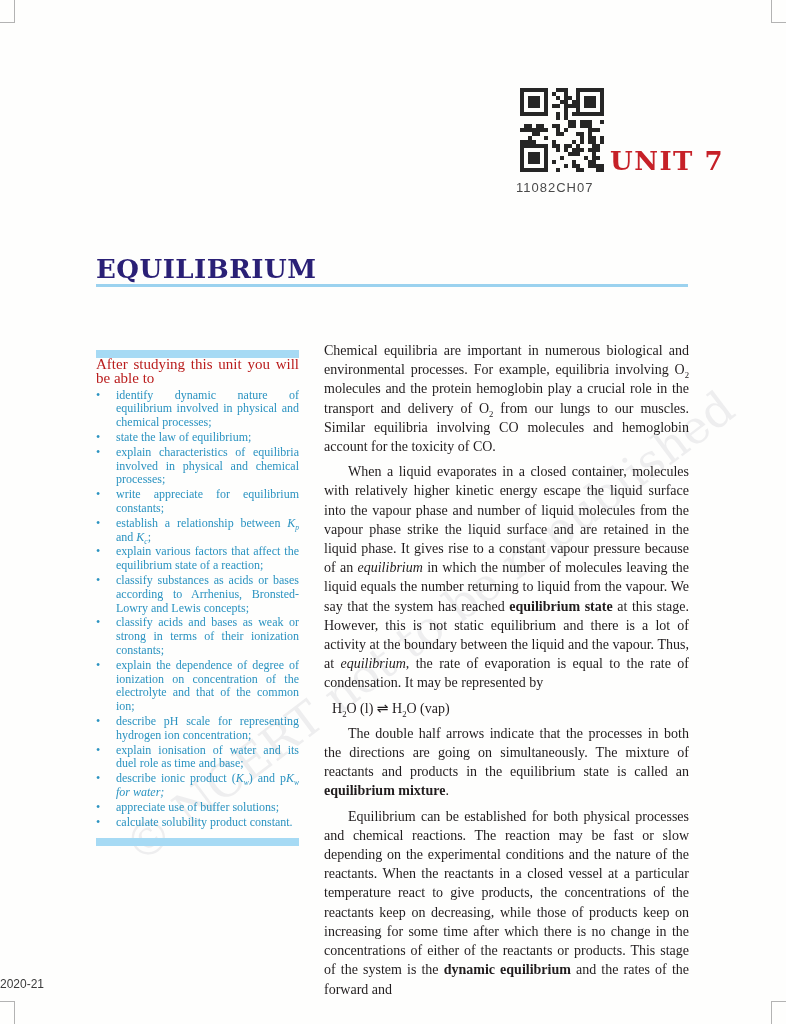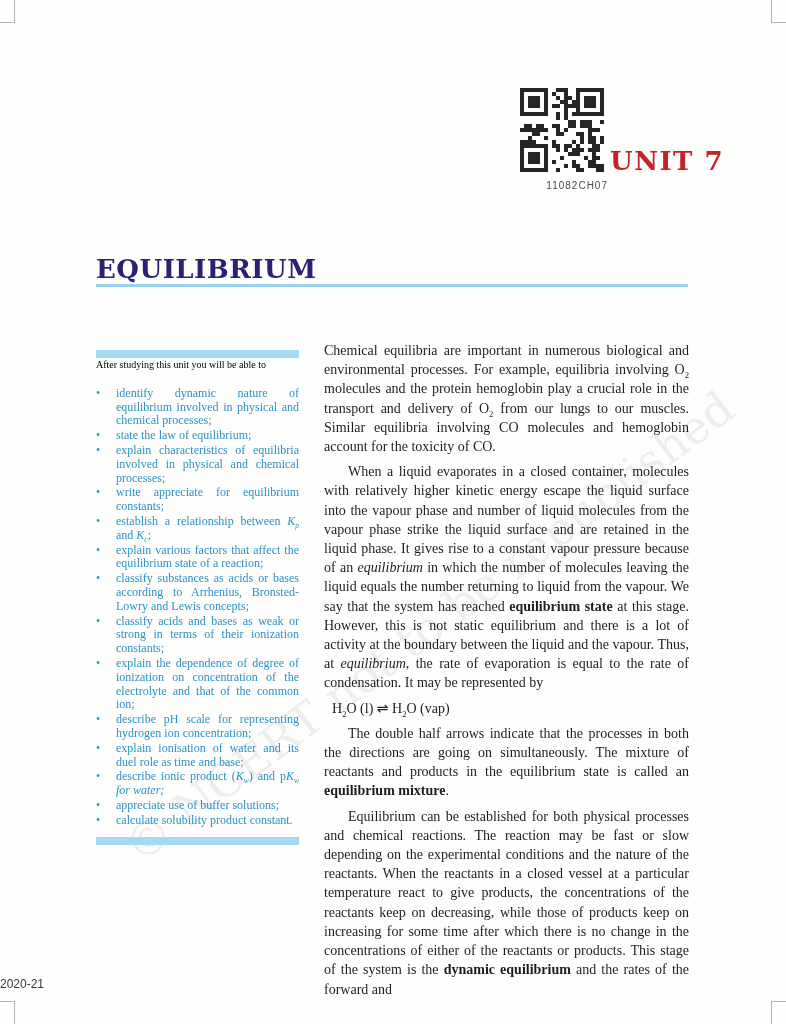--- a/index.html
+++ b/index.html
@@ -6,34 +6,34 @@
   .page{position:relative;width:786px;height:1024px;background:#fefefd;overflow:hidden;
         font-family:"Liberation Serif",serif;}
   
   .cm{position:absolute;border-color:#b3b3b3;border-style:solid;width:14px;height:22px;}
   .cm-tl{left:0;top:0;border-width:0 1px 1px 0;}
   .cm-tr{right:0;top:0;border-width:0 0 1px 1px;}
   .cm-bl{left:0;bottom:0;border-width:1px 1px 0 0;}
   .cm-br{right:0;bottom:0;border-width:1px 0 0 1px;}
   
   .qr{position:absolute;left:520px;top:88px;width:84px;height:84px;}
-  .qr-caption{position:absolute;left:516px;top:180px;width:92px;text-align:right;
-              font-family:"Liberation Sans",sans-serif;font-size:10px;letter-spacing:1px;color:#4a4a4a;}
+  .qr-caption{position:absolute;left:516px;top:180px;width:92px;text-align:left;
+              font-family:"Liberation Sans",sans-serif;font-size:13px;letter-spacing:1px;color:#4a4a4a;}
   .unit{position:absolute;left:610px;top:146px;font-family:"DejaVu Serif",serif;font-weight:bold;
         font-size:26px;color:#c62128;letter-spacing:1.5px;}
   
   .title{position:absolute;left:96px;top:237px;font-family:"DejaVu Serif",serif;font-weight:bold;
          font-size:26px;color:#2a2076;letter-spacing:0.5px;}
   .title-rule{position:absolute;left:96px;top:284px;width:592px;height:3px;background:#9bd2ef;}
   
   .sidebar{position:absolute;left:96px;top:350px;width:203px;}
   .bluebar{height:8px;background:#a6daf4;}
   .obj-heading{margin:13px 0 9px 0;font-family:"DejaVu Serif",serif;font-weight:bold;
                font-size:20px;color:#2a2076;}
-  .obj-intro{font-size:10px;line-height:13.8px;color:#000000;text-align:justify;margin:0 0 15px 0;}
+  .obj-intro{font-size:15px;line-height:13.8px;color:#b91c1c;text-align:justify;margin:0 0 3px 0;}
   .obj-list{margin:0;padding:0;list-style:none;font-size:12px;line-height:13.8px;color:#2b93c1;}
   .obj-list li{display:flex;margin:0 0 1px 0;}
   .obj-dot{width:20px;flex:0 0 20px;}
   .obj-txt{flex:1;text-align:justify;}
   .sidebar .bluebar.bottom{margin-top:9px;}
   
   .main{position:absolute;left:318px;top:341px;width:371px;font-size:14px;line-height:19.2px;
         color:#201c1d;text-align:justify;}
   .main p{margin:0 0 6px 6px;}
   .main p.ind{text-indent:24px;}

